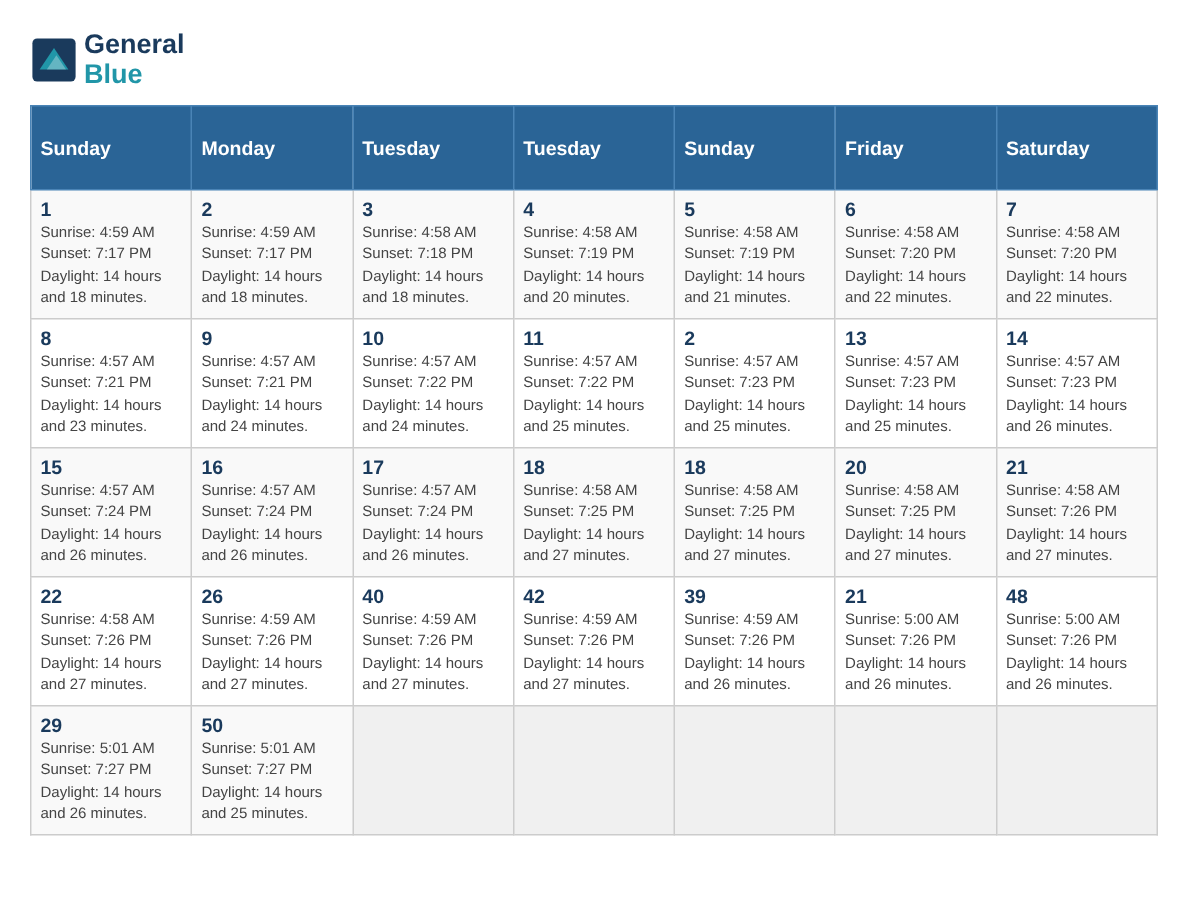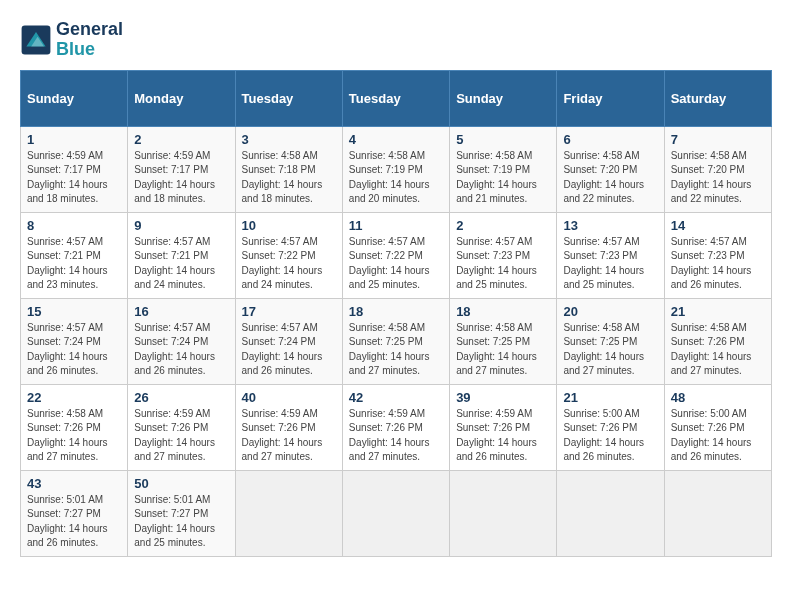--- a/index.html
+++ b/index.html
@@ -157,21 +157,21 @@
       <tr>
         <td><span class="day-number">22</span><span class="day-info">Sunrise: 4:58 AM<br>Sunset: 7:26 PM<br>Daylight: 14 hours and 27 minutes.</span></td>
         <td><span class="day-number">26</span><span class="day-info">Sunrise: 4:59 AM<br>Sunset: 7:26 PM<br>Daylight: 14 hours and 27 minutes.</span></td>
         <td><span class="day-number">40</span><span class="day-info">Sunrise: 4:59 AM<br>Sunset: 7:26 PM<br>Daylight: 14 hours and 27 minutes.</span></td>
         <td><span class="day-number">42</span><span class="day-info">Sunrise: 4:59 AM<br>Sunset: 7:26 PM<br>Daylight: 14 hours and 27 minutes.</span></td>
         <td><span class="day-number">39</span><span class="day-info">Sunrise: 4:59 AM<br>Sunset: 7:26 PM<br>Daylight: 14 hours and 26 minutes.</span></td>
         <td><span class="day-number">21</span><span class="day-info">Sunrise: 5:00 AM<br>Sunset: 7:26 PM<br>Daylight: 14 hours and 26 minutes.</span></td>
         <td><span class="day-number">48</span><span class="day-info">Sunrise: 5:00 AM<br>Sunset: 7:26 PM<br>Daylight: 14 hours and 26 minutes.</span></td>
       </tr>
       <tr>
-        <td><span class="day-number">43</span><span class="day-info">Sunrise: 5:01 AM<br>Sunset: 7:27 PM<br>Daylight: 14 hours and 26 minutes.</span></td>
+        <td><span class="day-number">29</span><span class="day-info">Sunrise: 5:01 AM<br>Sunset: 7:27 PM<br>Daylight: 14 hours and 26 minutes.</span></td>
         <td><span class="day-number">50</span><span class="day-info">Sunrise: 5:01 AM<br>Sunset: 7:27 PM<br>Daylight: 14 hours and 25 minutes.</span></td>
         <td class="empty-cell"></td>
         <td class="empty-cell"></td>
         <td class="empty-cell"></td>
         <td class="empty-cell"></td>
         <td class="empty-cell"></td>
       </tr>
     </tbody>
 </table>
 

